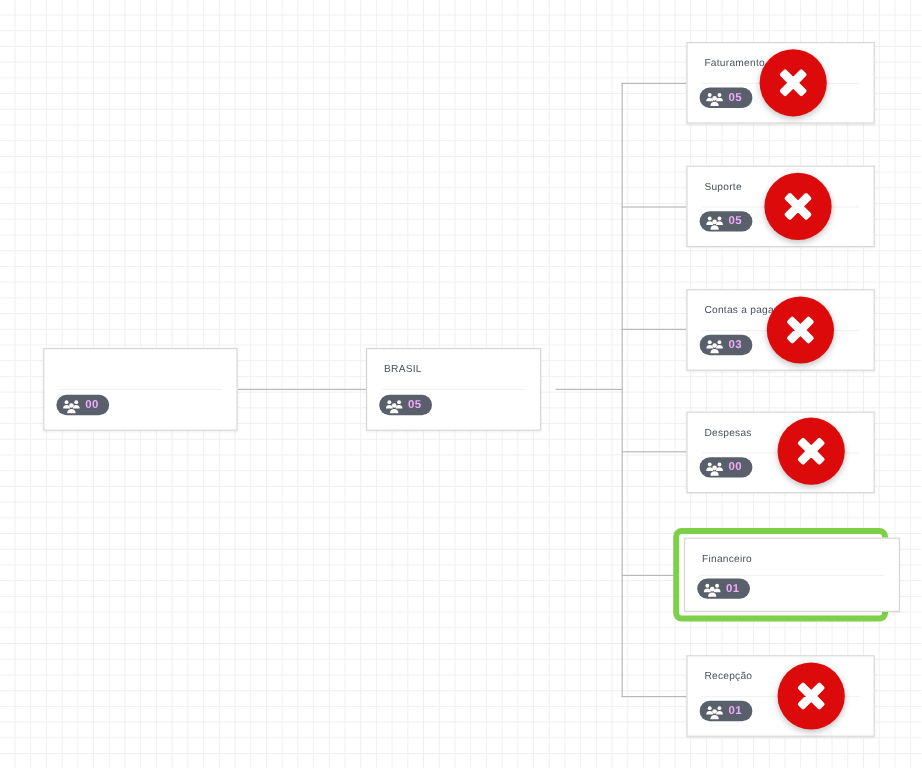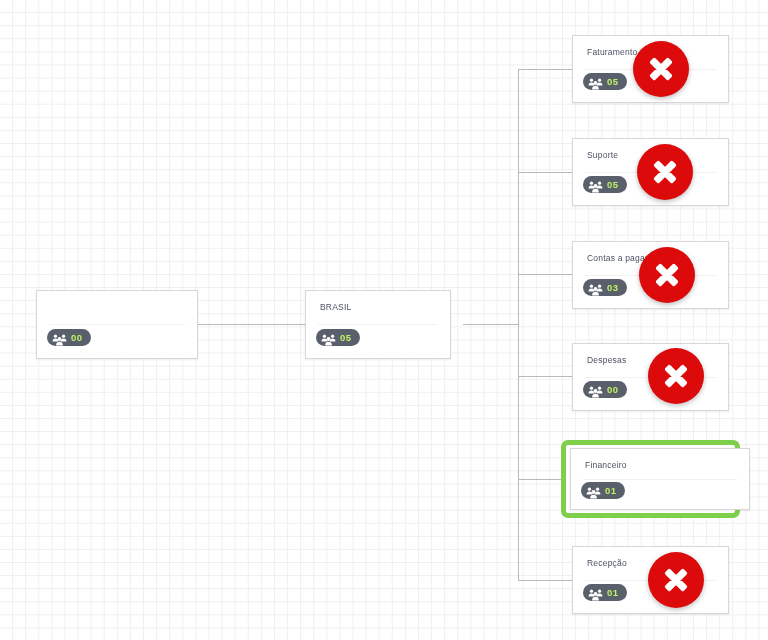--- a/index.html
+++ b/index.html
@@ -66,21 +66,21 @@
     position: absolute;
     left: 10px;
     bottom: 12px;
     height: 17px;
     display: flex;
     align-items: center;
     gap: 4px;
     padding: 0 9px 0 5px;
     border-radius: 9px;
     background: #595f6b;
-    color: #bef264;
+    color: #f0abfc;
   }
   .badge-count {
     font-size: 9.5px;
     font-weight: bold;
     line-height: 1;
     letter-spacing: 0.4px;
   }
   .users-icon { display: block; width: 15px; height: 12px; }
 
   

